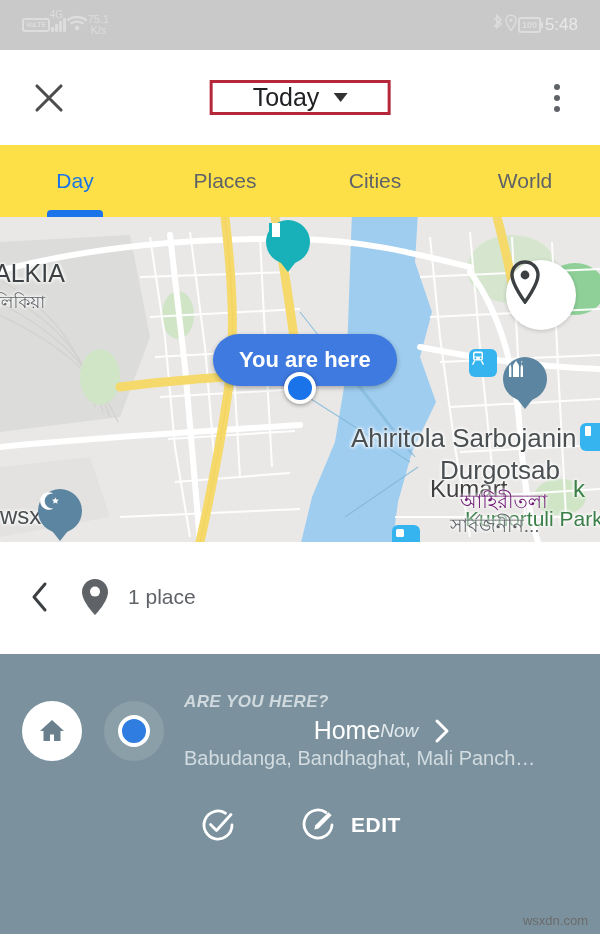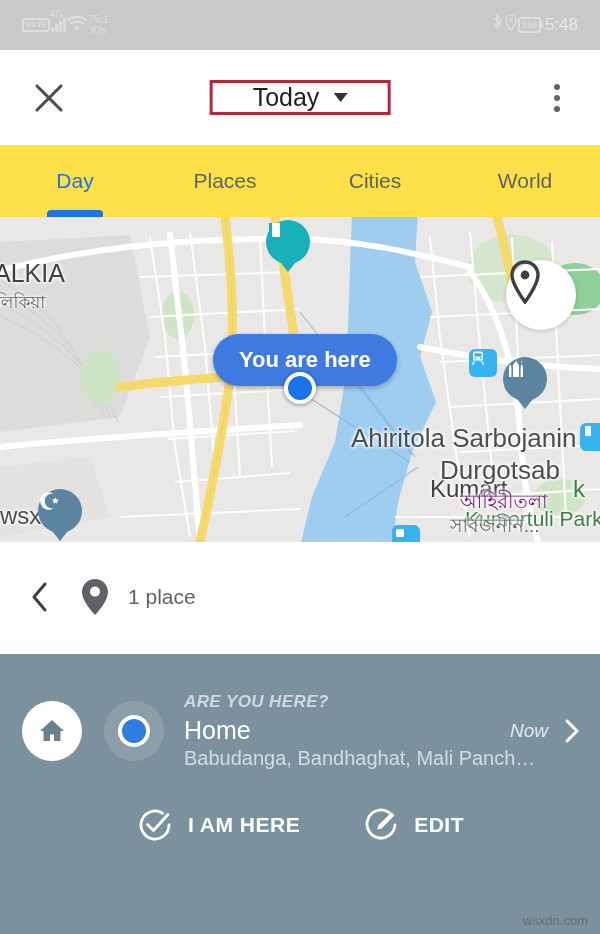--- a/index.html
+++ b/index.html
@@ -94,21 +94,21 @@
   .placecount { font-size:21px; color:#5f6368; }
 
   
   .card { position:absolute; left:0; bottom:0; width:600px; height:280px; background:#7b929e; }
   .card-top { display:flex; align-items:center; padding:38px 0 0 22px; }
   .home-circle { width:60px;height:60px;border-radius:50%;background:#fff; display:flex;align-items:center;justify-content:center; flex:0 0 auto;}
   .radio-wrap { width:60px;height:60px;border-radius:50%;background:rgba(255,255,255,.12); display:flex;align-items:center;justify-content:center; margin-left:22px; flex:0 0 auto;}
   .radio { width:32px;height:32px;border-radius:50%;background:#2f7de1;border:4px solid #fff; }
   .card-text { margin-left:20px; flex:1; padding-right:20px; position:relative; }
   .areyouhere { font-size:17px; font-style:italic; font-weight:bold; color:#cfd9de; letter-spacing:.4px; }
-  .home-line { display:flex; align-items:center; justify-content:space-between; margin-top:4px; }
+  .home-line { display:flex; align-items:center; justify-content:center; margin-top:4px; }
   .home-name { font-size:25px; color:#ffffff; }
   .now-wrap { display:flex; align-items:center; gap:16px; }
   .now-text { font-size:19px; color:#e3eaed;font-style:italic; }
   .addr { font-size:20px; color:#d2dce1; margin-top:2px; white-space:nowrap; overflow:hidden; }
   .actions { display:flex; justify-content:center; align-items:center; gap:62px; margin-top:36px; }
   .action { display:flex; align-items:center; gap:14px; }
   .action-label { font-size:21px; font-weight:bold; color:#fff; letter-spacing:.5px; }
 
   .watermark { position:absolute; right:12px; bottom:6px; font-size:13px; color:#6b6b6b; font-family:"Liberation Sans",sans-serif; }
 </style>
@@ -385,21 +385,20 @@
         <div class="addr">Babudanga, Bandhaghat, Mali Panch…</div>
       </div>
     </div>
 
     <div class="actions">
       <div class="action">
         <svg width="38" height="38" viewBox="0 0 38 38">
             <path d="M33 19a14 14 0 11-6.5-11.8" fill="none" stroke="#fff" stroke-width="2.8" stroke-linecap="round"></path>
             <path d="M11.5 18.5 L17.5 24.5 L32 8.5" fill="none" stroke="#fff" stroke-width="2.8" stroke-linecap="round" stroke-linejoin="round"></path>
           </svg>
-        <span class="action-label">I AM HERE</span>
       </div>
       <div class="action">
         <svg width="38" height="38" viewBox="0 0 38 38">
             <path d="M27 6.5A14 14 0 1033 19" fill="none" stroke="#fff" stroke-width="2.8" stroke-linecap="round"></path>
             <path d="M29.5 6.2 L32.6 9.3 L19.5 22.4 L15.3 23.5 L16.4 19.3 Z" fill="#fff"></path>
           </svg>
         <span class="action-label">EDIT</span>
       </div>
     </div>
   </div>

